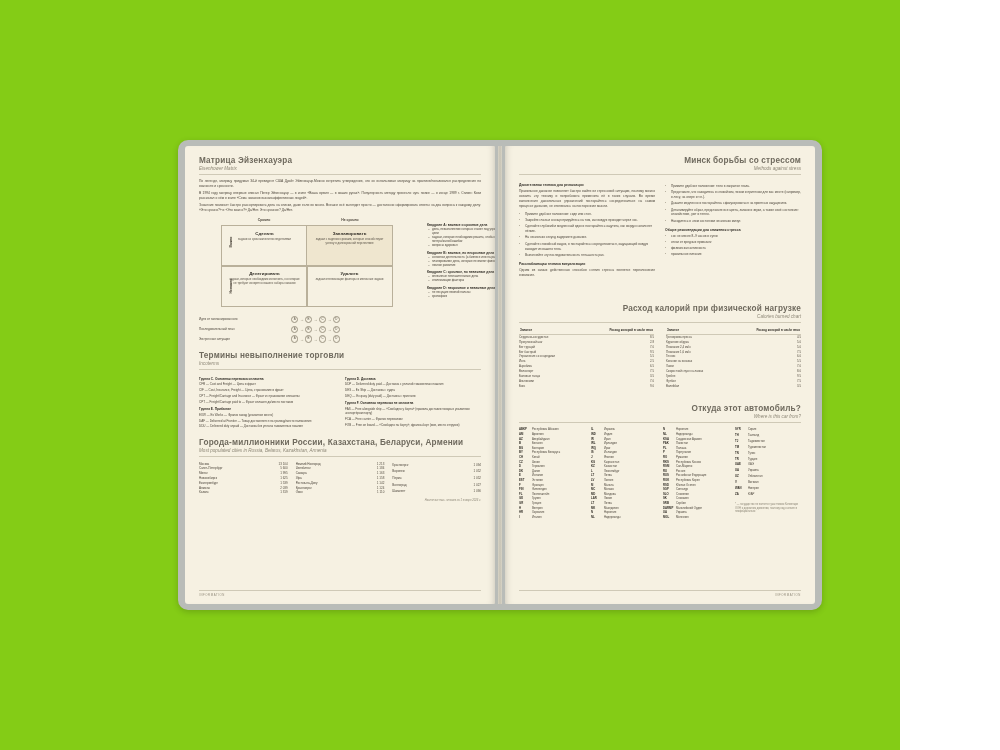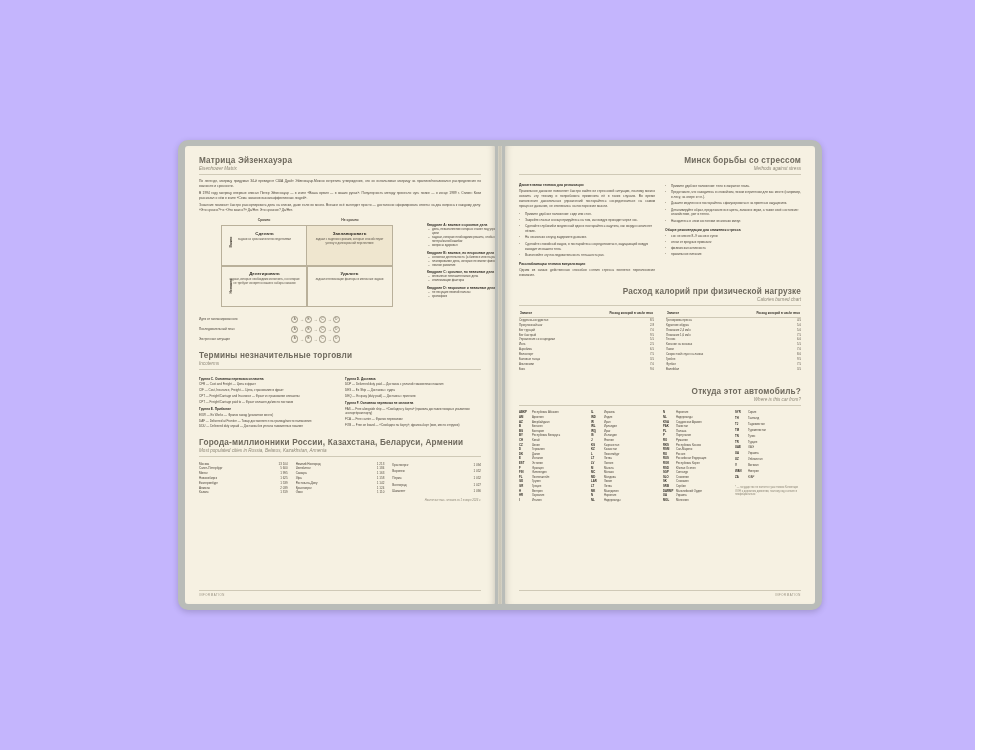--- a/index.html
+++ b/index.html
@@ -1,17 +1,17 @@
 <!DOCTYPE html>
 <html><head>
 <meta charset="utf-8">
 <style>
   html,body{margin:0;padding:0;background:#ffffff;}
   body{width:1000px;height:750px;font-family:"Liberation Sans",sans-serif;color:#2a2622;overflow:hidden;}
-  .stage{position:relative;width:975px;height:750px;background:#c4b5fd;}
+  .stage{position:relative;width:900px;height:750px;background:#84cc16;}
 
   
   .book{
     position:absolute;left:178px;top:140px;width:644px;height:470px;
     background:#b9bcb8;border-radius:10px;
     box-shadow:0 2px 6px rgba(0,0,0,.18);
   }
   .page{
     position:absolute;top:6px;height:458px;width:310px;
     background:#f6f1e2;
@@ -190,21 +190,21 @@
             <div class="dot">A</div>
               <span class="arrow">→</span>
             <div class="dot">B</div>
               <span class="arrow">→</span>
             <div class="dot">C</div>
               <span class="arrow">→</span>
             <div class="dot">D</div>
           </div>
         </div>
 
-        <h2 class="sec" style="margin-top:8px">Термины незначительные торговли</h2>
+        <h2 class="sec" style="margin-top:8px">Термины невыполнение торговли</h2>
         <div class="sec-en">Incoterms</div>
         <div class="rule"></div>
 
         <div class="cols2">
           <div>
             <div class="grp">Группа C. Основная перевозка оплачена</div>
             <div class="term">CFR — Cost and Freight — Цена и фрахт</div>
             <div class="term">CIF — Cost, Insurance, Freight — Цена, страхование и фрахт</div>
             <div class="term">CPT — Freight/Carriage and Insurance — Фрахт и страхование оплачены</div>
             <div class="term">CPT — Freight/Carriage paid to — Фрахт оплачен до/место поставки</div>
@@ -363,21 +363,21 @@
             <div class="subh">Общие рекомендации для снижения стресса</div>
             <div>
               <div class="bl">сон не менее 8–9 часов в сутки</div>
               <div class="bl">отказ от вредных привычек</div>
               <div class="bl">физическая активность</div>
               <div class="bl">правильное питание</div>
             </div>
           </div>
         </div>
 
-        <h2 class="sec right" style="margin-top:9px">Расход калорий при физической нагрузке</h2>
+        <h2 class="sec right" style="margin-top:26px">Расход калорий при физической нагрузке</h2>
         <div class="sec-en right">Calories burned chart</div>
         <div class="rule"></div>
 
         <div class="cal">
           <table>
             <thead>
                 <tr>
               <th>Занятие</th>
               <th class="r">Расход калорий в час/кг веса</th>
             </tr>

